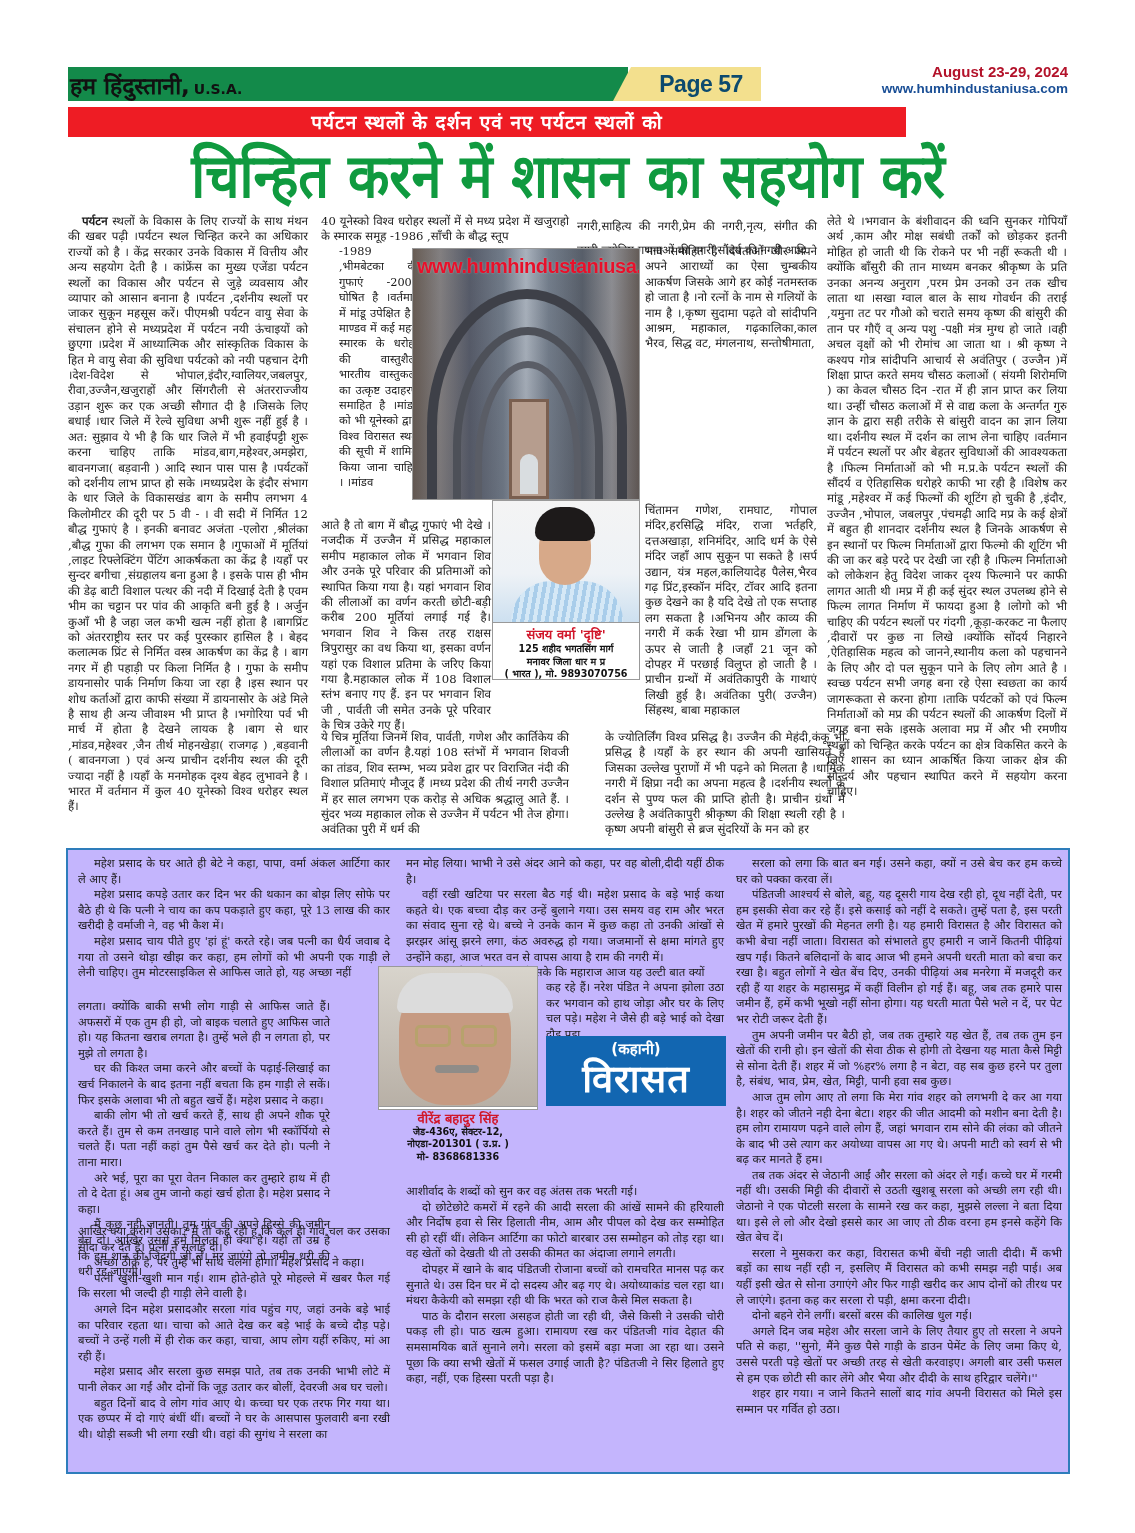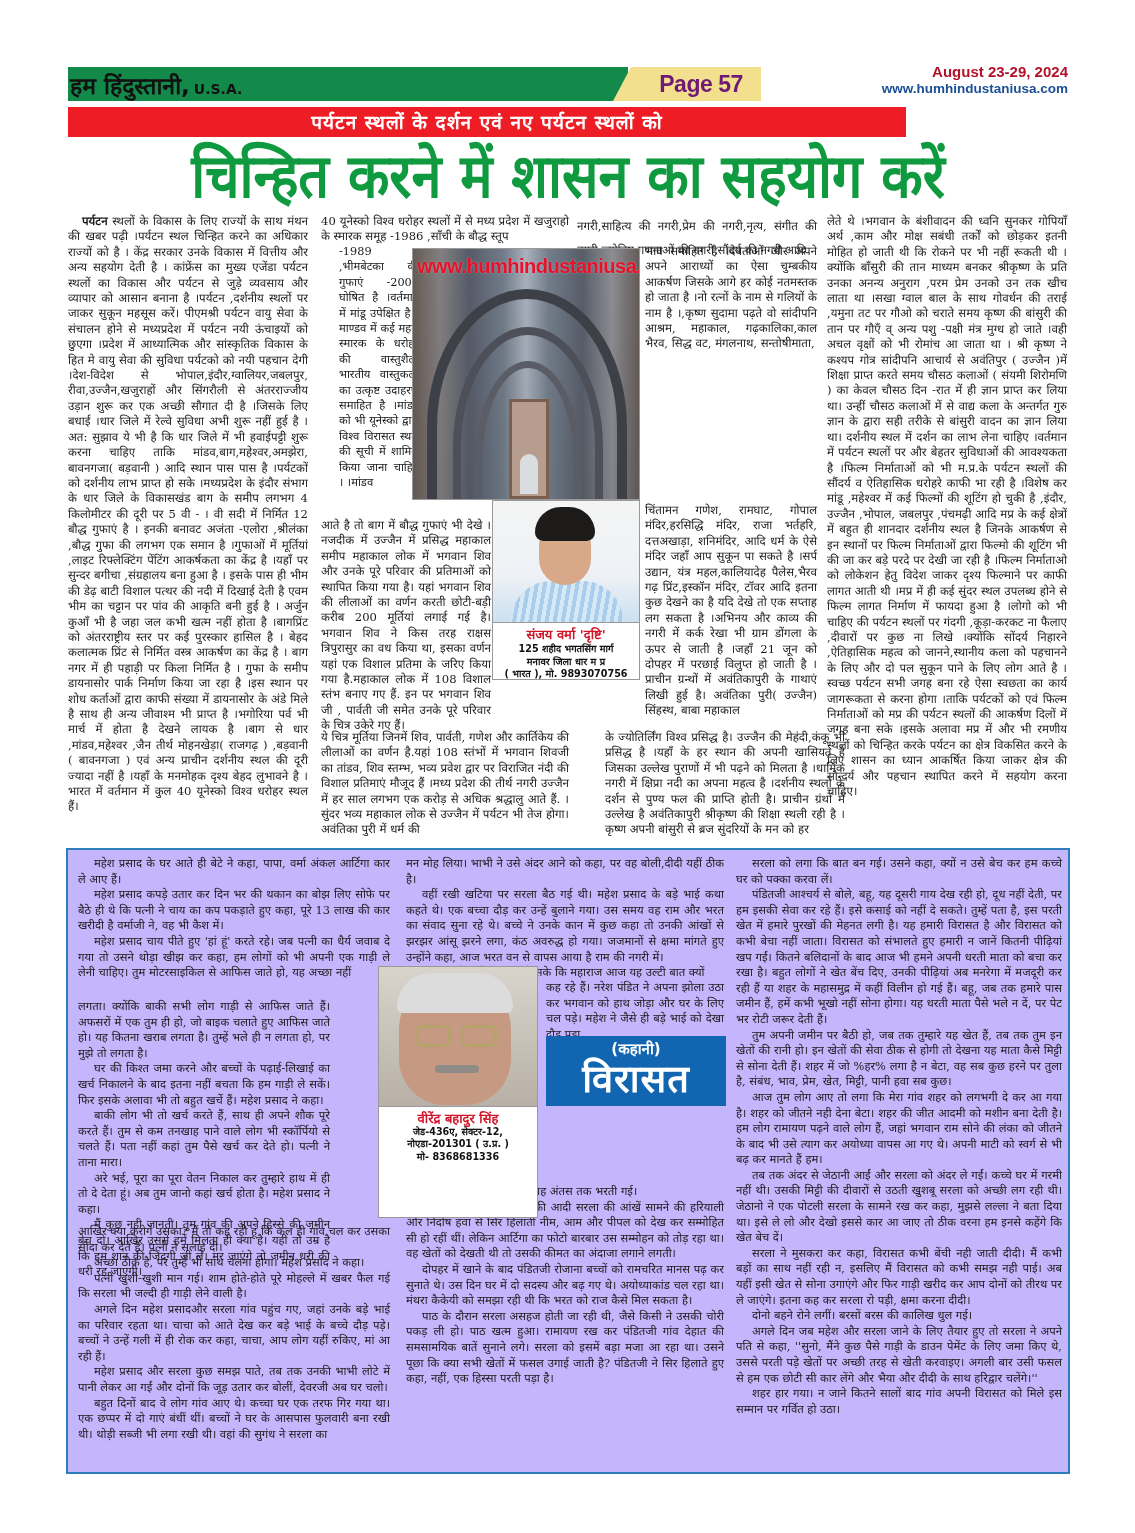--- a/index.html
+++ b/index.html
@@ -4,21 +4,21 @@
 <style>
   * { box-sizing: border-box; margin: 0; padding: 0; }
   body { width: 1135px; height: 1533px; background: #ffffff; font-family: "DejaVu Serif", serif; color: #1a1a1a; position: relative; overflow: hidden; }
 
   
   .masthead { position: absolute; left: 68px; top: 67px; width: 1000px; height: 36px; }
   .mast-green { position: absolute; left: 0; top: 0; width: 560px; height: 34px; background: #138a4a; }
   .mast-title { position: absolute; left: 2px; top: 2px; font-family: "DejaVu Sans", sans-serif; font-weight: bold; font-size: 23px; color: #111; }
   .mast-title .usa { font-size: 14px; margin-left: 4px; }
   .mast-page { position: absolute; left: 545px; top: 0; width: 148px; height: 34px; background: #f3e08e; clip-path: polygon(18px 0, 100% 0, 100% 100%, 0 100%); display: flex; align-items: center; justify-content: center; padding-left: 16px; }
-  .mast-page span { font-family: "Liberation Sans", sans-serif; font-weight: bold; font-size: 23px; color: #701a75; letter-spacing: -0.5px; margin-left: 12px; }
+  .mast-page span { font-family: "Liberation Sans", sans-serif; font-weight: bold; font-size: 23px; color: #0c4a6e; letter-spacing: -0.5px; margin-left: 12px; }
   .mast-right { position: absolute; right: 0; top: -4px; text-align: right; font-family: "Liberation Sans", sans-serif; }
   .mast-date { color: #b3122a; font-weight: bold; font-size: 15px; }
   .mast-url { color: #1a4f96; font-weight: bold; font-size: 13.5px; margin-top: 1px; }
 
   
   .strap { position: absolute; left: 68px; top: 107px; width: 838px; height: 30px; background: #ee1c24; display: flex; align-items: center; justify-content: center; }
   .strap span { color: #fff; font-family: "DejaVu Sans", sans-serif; font-weight: bold; font-size: 19px; letter-spacing: 1px; }
 
   
   .headline { position: absolute; left: 68px; top: 138px; width: 1000px; height: 70px; display: flex; align-items: center; justify-content: center; }
@@ -69,21 +69,21 @@
   .story-col p { text-indent: 16px; }
   .s1 { left: 10px; top: 6px; width: 312px; }
   .s1n { left: 10px; top: 130px; width: 252px; }
   .s1b { left: 10px; top: 310px; width: 312px; }
   .s2 { left: 338px; top: 6px; width: 318px; }
   .s2n { left: 478px; top: 60px; width: 178px; }
   .s2m { left: 478px; top: 258px; width: 178px; }
   .s2b { left: 338px; top: 334px; width: 318px; }
   .s3 { left: 668px; top: 6px; width: 326px; }
 
-  .author2 { position: absolute; left: 310px; top: 116px; width: 160px; height: 252px; border: 1px solid #999; background: #fff; }
+  .author2 { position: absolute; left: 310px; top: 116px; width: 160px; height: 144px; border: 1px solid #999; background: #fff; }
   .author2-photo { position: absolute; left: 0; top: 0; width: 158px; height: 140px; background: linear-gradient(180deg, #d8d4cc 0%, #b8b0a6 100%); overflow: hidden; border-bottom: 1px solid #999; }
   .a2-head { position: absolute; left: 20px; top: 10px; width: 112px; height: 128px; background: #c69a82; border-radius: 52px 52px 46px 46px; }
   .a2-hair { position: absolute; left: 18px; top: 6px; width: 116px; height: 40px; background: #dcdcdc; border-radius: 58px 58px 10px 10px; }
   .a2-glass-l { position: absolute; left: 36px; top: 58px; width: 36px; height: 22px; border: 3px solid #b7a26c; border-radius: 5px; }
   .a2-glass-r { position: absolute; left: 82px; top: 58px; width: 36px; height: 22px; border: 3px solid #b7a26c; border-radius: 5px; }
   .a2-mous { position: absolute; left: 56px; top: 98px; width: 44px; height: 8px; background: #8f8c88; border-radius: 4px; }
   .author2-name { position: absolute; left: 0; top: 142px; width: 158px; text-align: center; font-family: "DejaVu Sans", sans-serif; font-weight: bold; font-size: 13px; color: #d1162a; }
   .author2-addr { position: absolute; left: 0; top: 159px; width: 158px; text-align: center; font-family: "DejaVu Sans", sans-serif; font-weight: bold; font-size: 9.6px; line-height: 12.4px; color: #111; }
 
   .story-title-box { position: absolute; left: 478px; top: 186px; width: 180px; height: 70px; background: #1266b1; text-align: center; color: #fff; }

